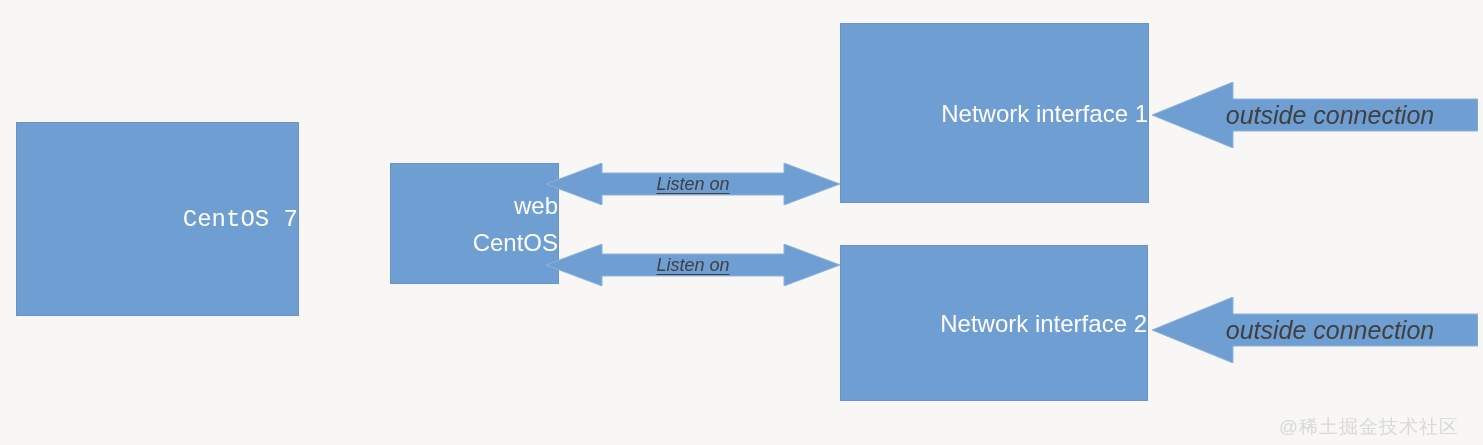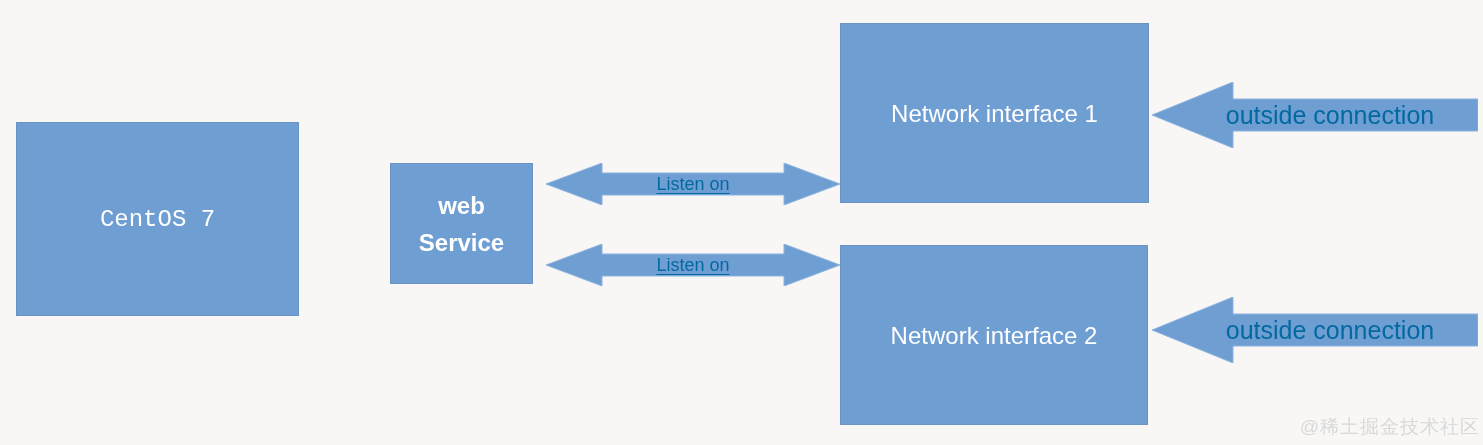--- a/index.html
+++ b/index.html
@@ -11,73 +11,74 @@
     background: #f8f7f5;
     overflow: hidden;
   }
   .node {
     position: absolute;
     background: #6f9ed3;
     border: 1px solid #6b94c4;
     box-sizing: border-box;
     display: flex;
     flex-direction: column;
-    align-items: center;
+    align-items: flex-end;
     justify-content: center;
     color: #ffffff;
     text-align: center;
     font-size: 24px;
     line-height: 35px;
   }
   .node-centos { left: 16px;  top: 122px; width: 283px; height: 194px; font-family: Liberation Mono, monospace; }
-  .node-web    { left: 390px; top: 163px; width: 143px; height: 121px; line-height: 37px; font-weight: bold; }
+  .node-web    { left: 390px; top: 163px; width: 169px; height: 121px; line-height: 37px; }
   .node-nic1   { left: 840px; top: 23px;  width: 309px; height: 180px; }
-  .node-nic2   { left: 840px; top: 245px; width: 308px; height: 180px; }
+  .node-nic2   { left: 840px; top: 245px; width: 308px; height: 156px; }
 
   .connector { position: absolute; }
   .connector svg { display: block; }
 
   .listen-arrow-1  { left: 546px;  top: 163px; width: 294px; height: 42px; }
   .listen-arrow-2  { left: 546px;  top: 244px; width: 294px; height: 42px; }
   .outside-arrow-1 { left: 1152px; top: 82px;  width: 326px; height: 66px; }
   .outside-arrow-2 { left: 1152px; top: 297px; width: 326px; height: 66px; }
 
   .connector-label {
     position: absolute;
     left: 0; top: 0; right: 0; bottom: 0;
     display: flex;
     align-items: center;
     justify-content: center;
-    color: #0369a1;
+    color: #404040;
     pointer-events: none;
+    font-style: italic;
   }
   .listen-label { font-size: 18px; text-decoration: underline; text-underline-offset: 3px; }
   .outside-label { font-size: 25px; padding-left: 30px; }
 
   .watermark {
     position: absolute;
-    right: 3px;
+    right: 24px;
     bottom: 5px;
     font-size: 19px;
     color: #d9d9d9;
     letter-spacing: 1px;
   }
 </style>
 </head>
 <body>
 
 <div class="canvas">
 
   <div class="node node-centos">
     <span>CentOS 7</span>
   </div>
 
   <div class="node node-web">
     <span>web</span>
-    <span>Service</span>
+    <span>CentOS</span>
   </div>
 
   <div class="node node-nic1">
     <span>Network interface 1</span>
   </div>
 
   <div class="node node-nic2">
     <span>Network interface 2</span>
   </div>
 

